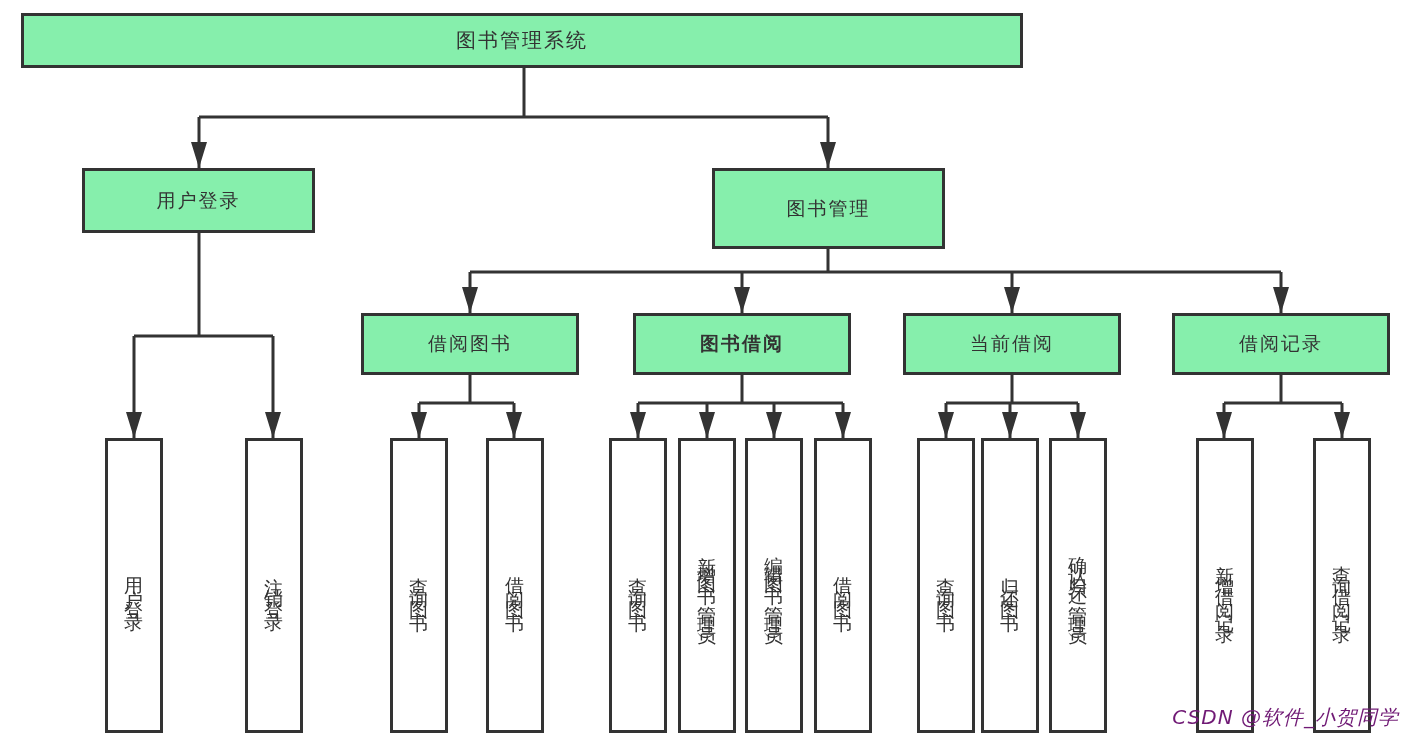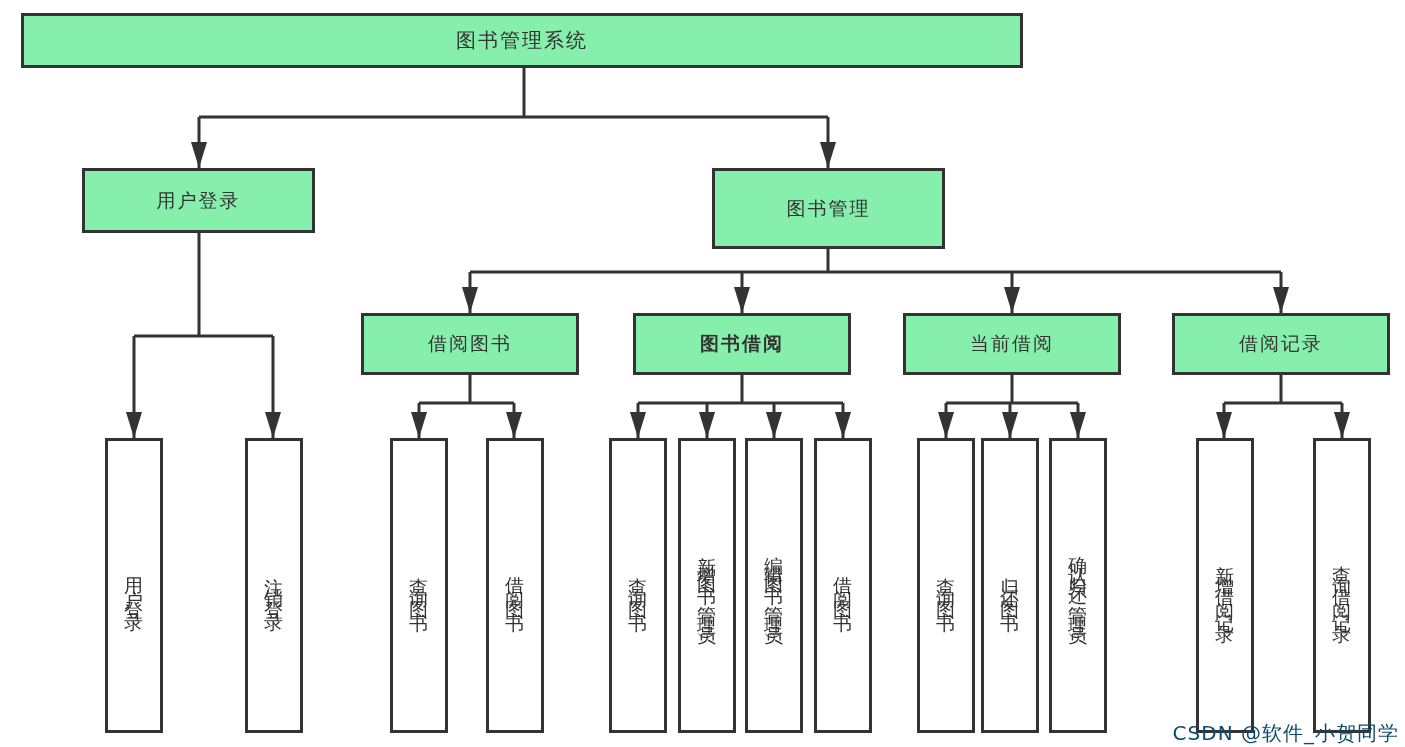--- a/index.html
+++ b/index.html
@@ -55,25 +55,26 @@
     font-size: 19px;
     line-height: 1;
     letter-spacing: 12px;
     color: #333333;
     white-space: nowrap;
   }
   .vlabel.long { letter-spacing: 10px; }
   #watermark {
     position: absolute;
     right: 6px;
-    bottom: 0;
+    bottom: 16px;
     font-size: 20px;
     letter-spacing: 1px;
-    color: #0c4a6e;
+    color: #701a75;
     z-index: 3;
+    font-style: italic;
   }
 </style>
 </head>
 <body>
 
 <div id="canvas">
 
   <svg id="connectors" viewBox="0 0 1405 747" xmlns="http://www.w3.org/2000/svg">
     <path d="M524 68 V117 M199 117 H828 M199 117 V168 M828 117 V168
              M199 233 V336 M134 336 H273 M134 336 V438 M273 336 V438

